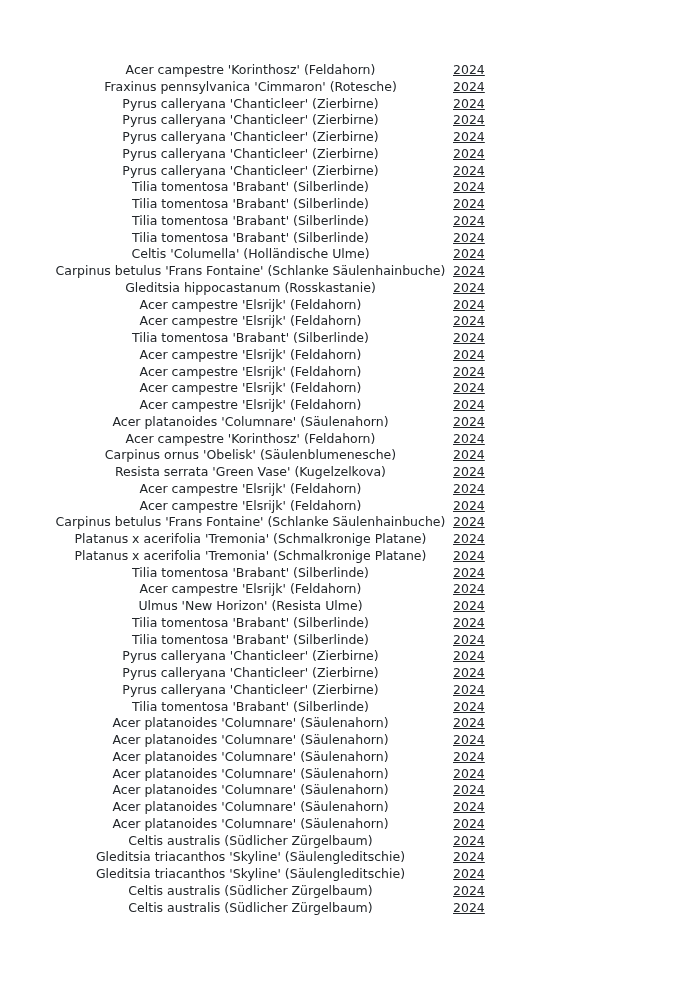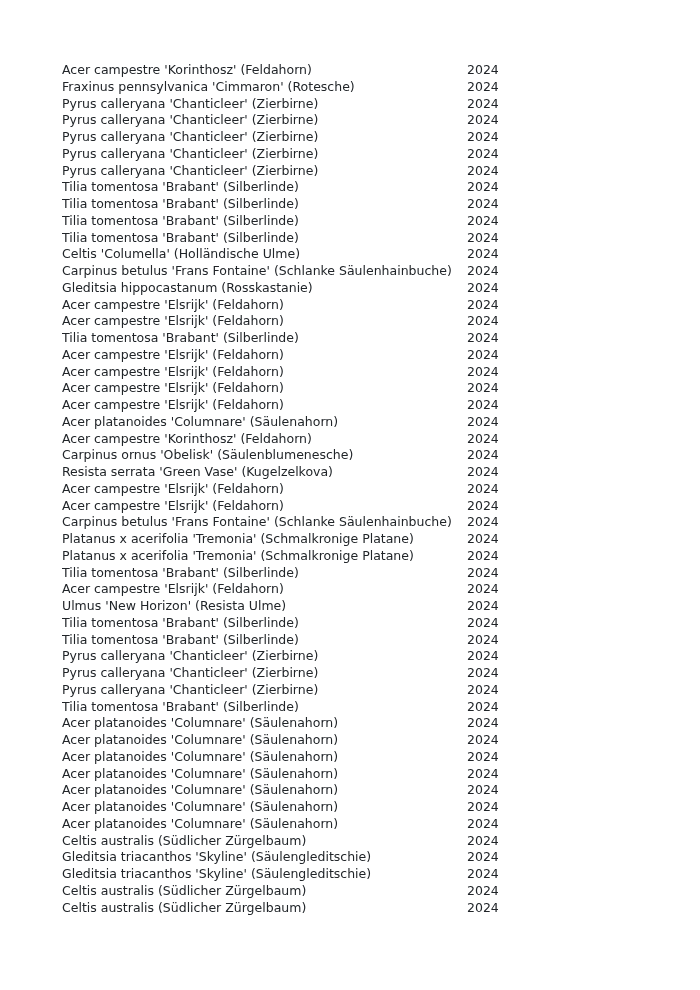--- a/index.html
+++ b/index.html
@@ -14,40 +14,42 @@
     overflow: hidden;
   }
   .page {
     position: relative;
     width: 700px;
     height: 990px;
     background: #ffffff;
   }
   .rows {
     position: absolute;
-    left: 62px;
+    left: 48px;
     top: 62px;
     width: 446px;
+    text-align: center;
   }
   .row {
     display: flex;
     align-items: baseline;
     height: 16.75px;
     line-height: 16.75px;
     font-size: 12.5px;
     color: #212529;
     white-space: nowrap;
   }
   .species {
     width: 405px;
     flex: 0 0 405px;
     overflow: hidden;
   }
   .year {
     flex: 0 0 auto;
+    text-decoration: underline;
   }
 </style>
 </head>
 <body>
 
 <div class="page">
   <div class="rows">
       <div class="row">
         <span class="species">Acer campestre 'Korinthosz' (Feldahorn)</span>
         <span class="year">2024</span>

